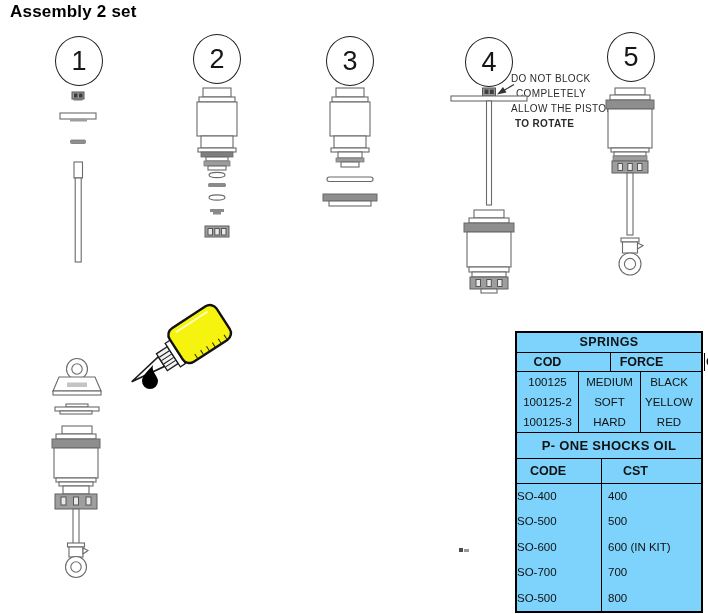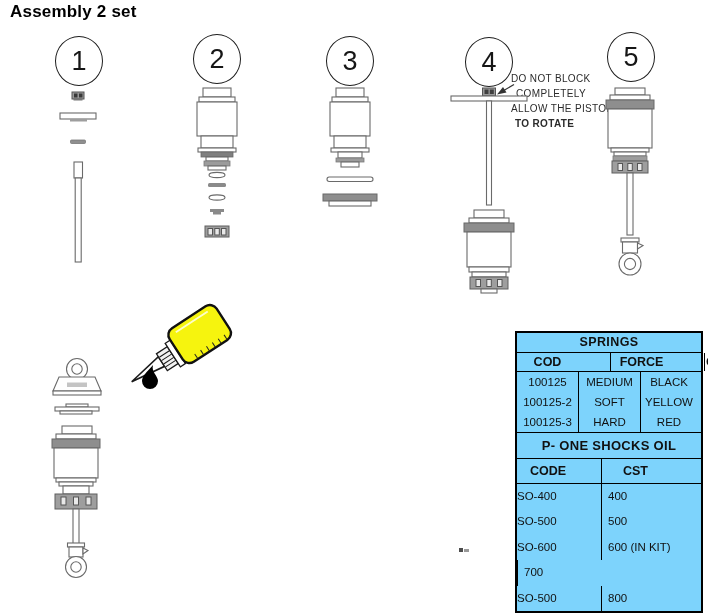--- a/index.html
+++ b/index.html
@@ -284,20 +284,21 @@
       </div>
       <div class="oil-row">
         <div>SO-500</div>
         <div>500</div>
       </div>
       <div class="oil-row">
         <div>SO-600</div>
         <div>600 (IN KIT)</div>
       </div>
       <div class="oil-row">
+        <div>SO-700</div>
         <div>700</div>
       </div>
       <div class="oil-row">
         <div>SO-500</div>
         <div>800</div>
       </div>
     </div>
   </div>
 
 </div>

